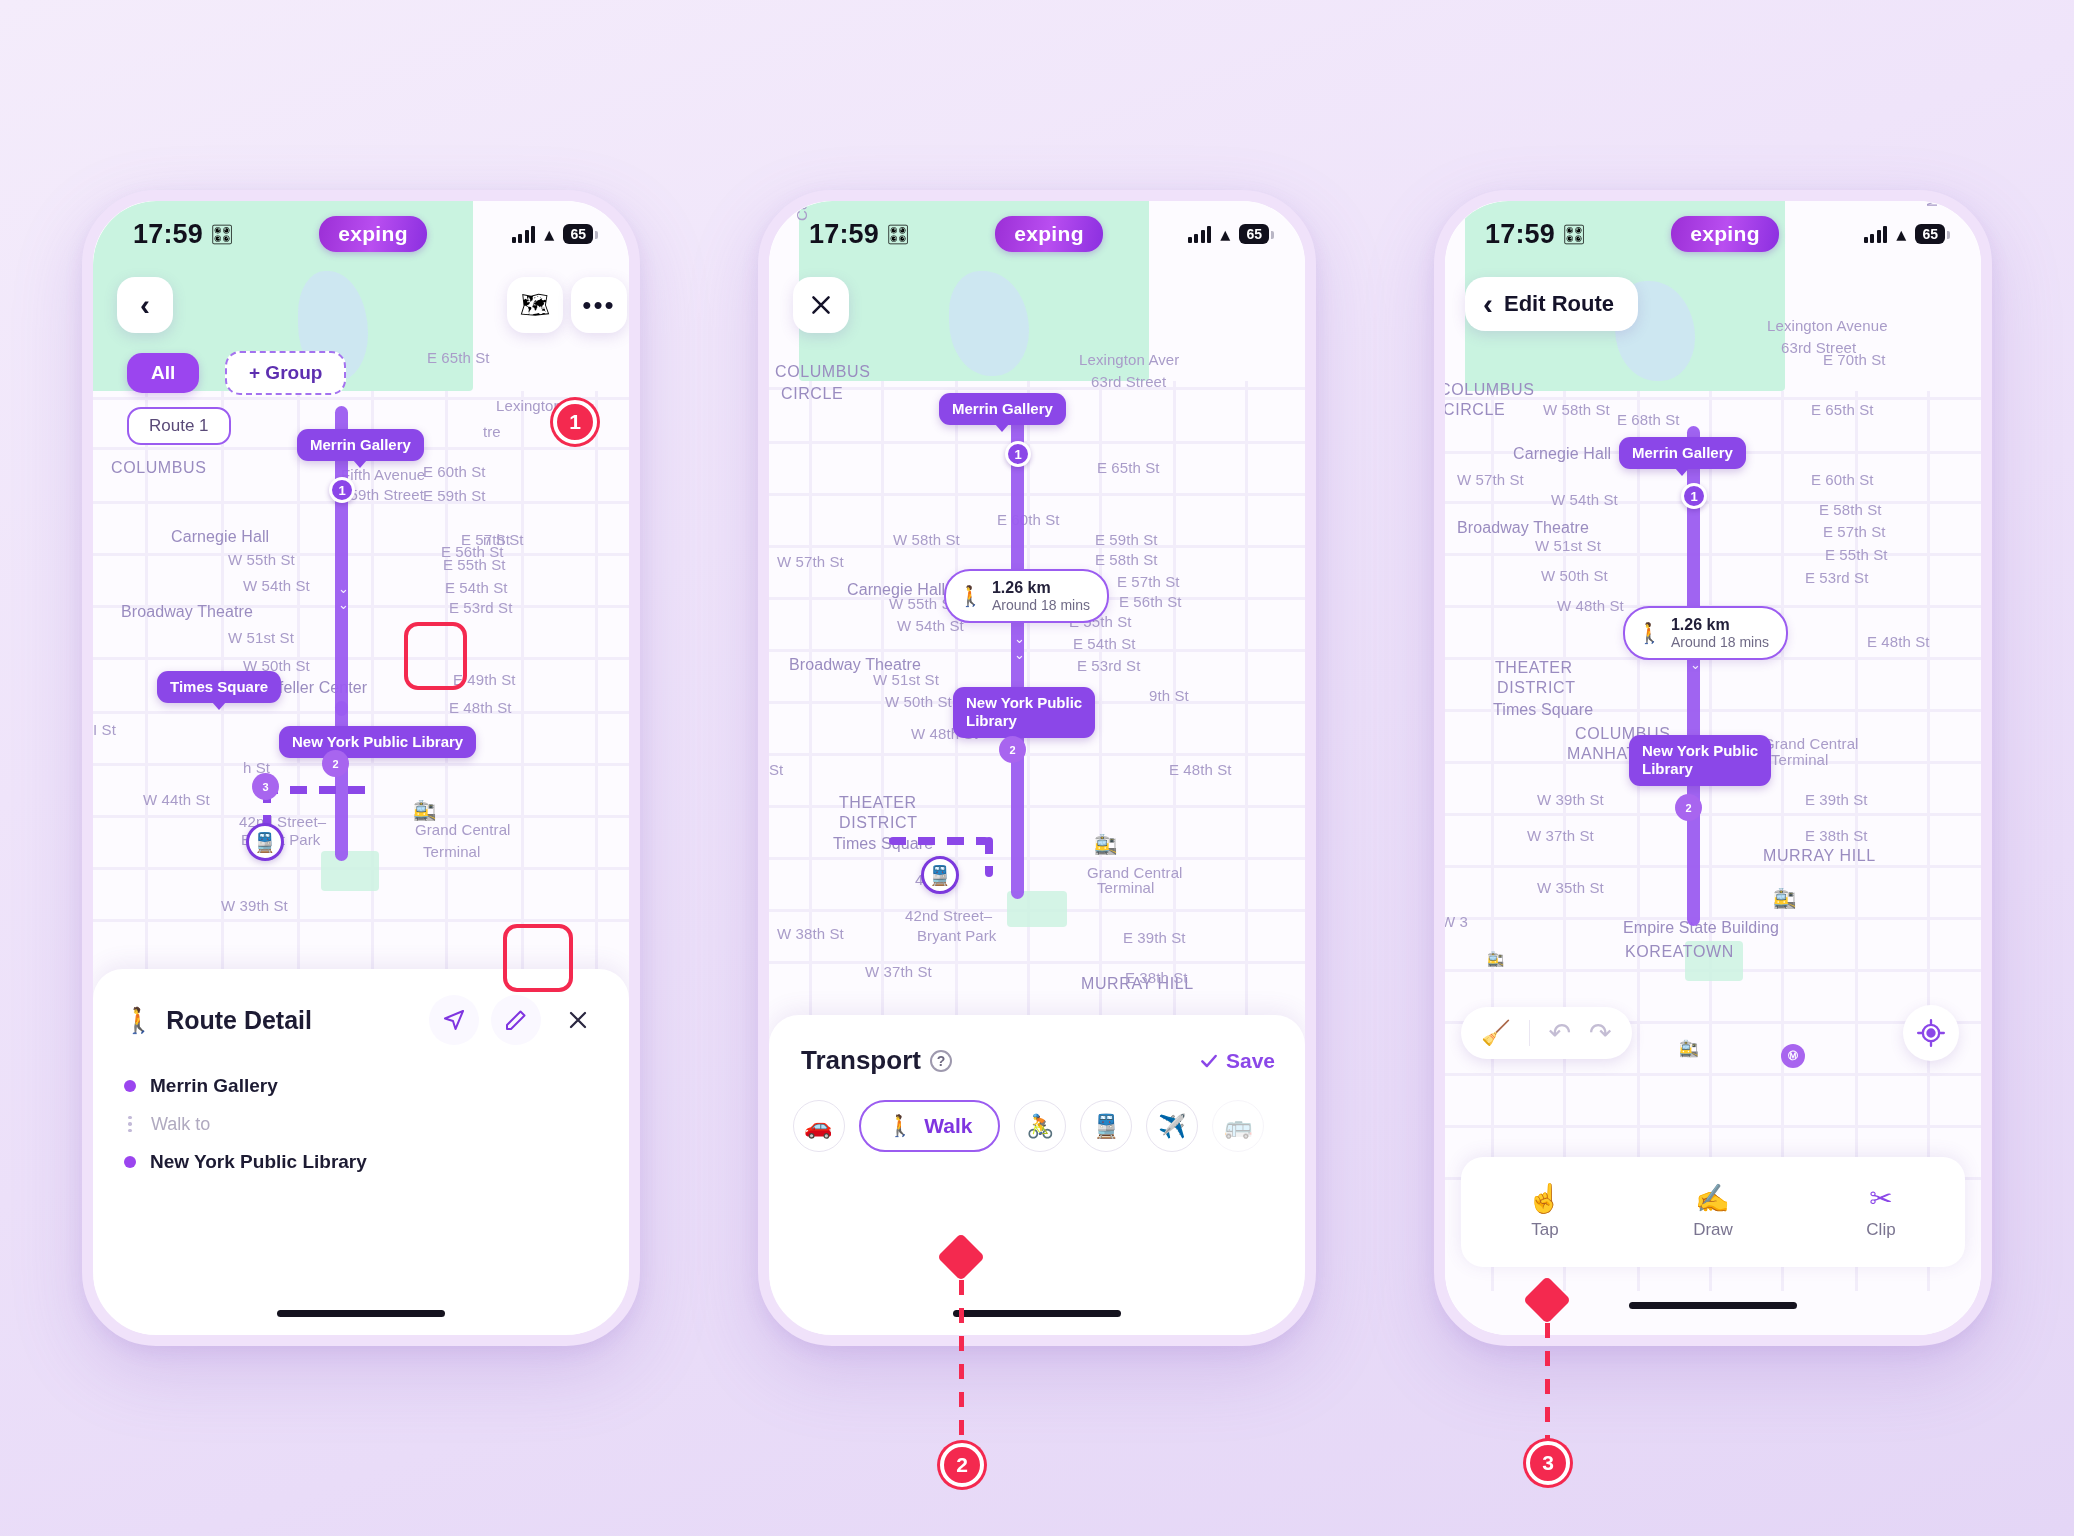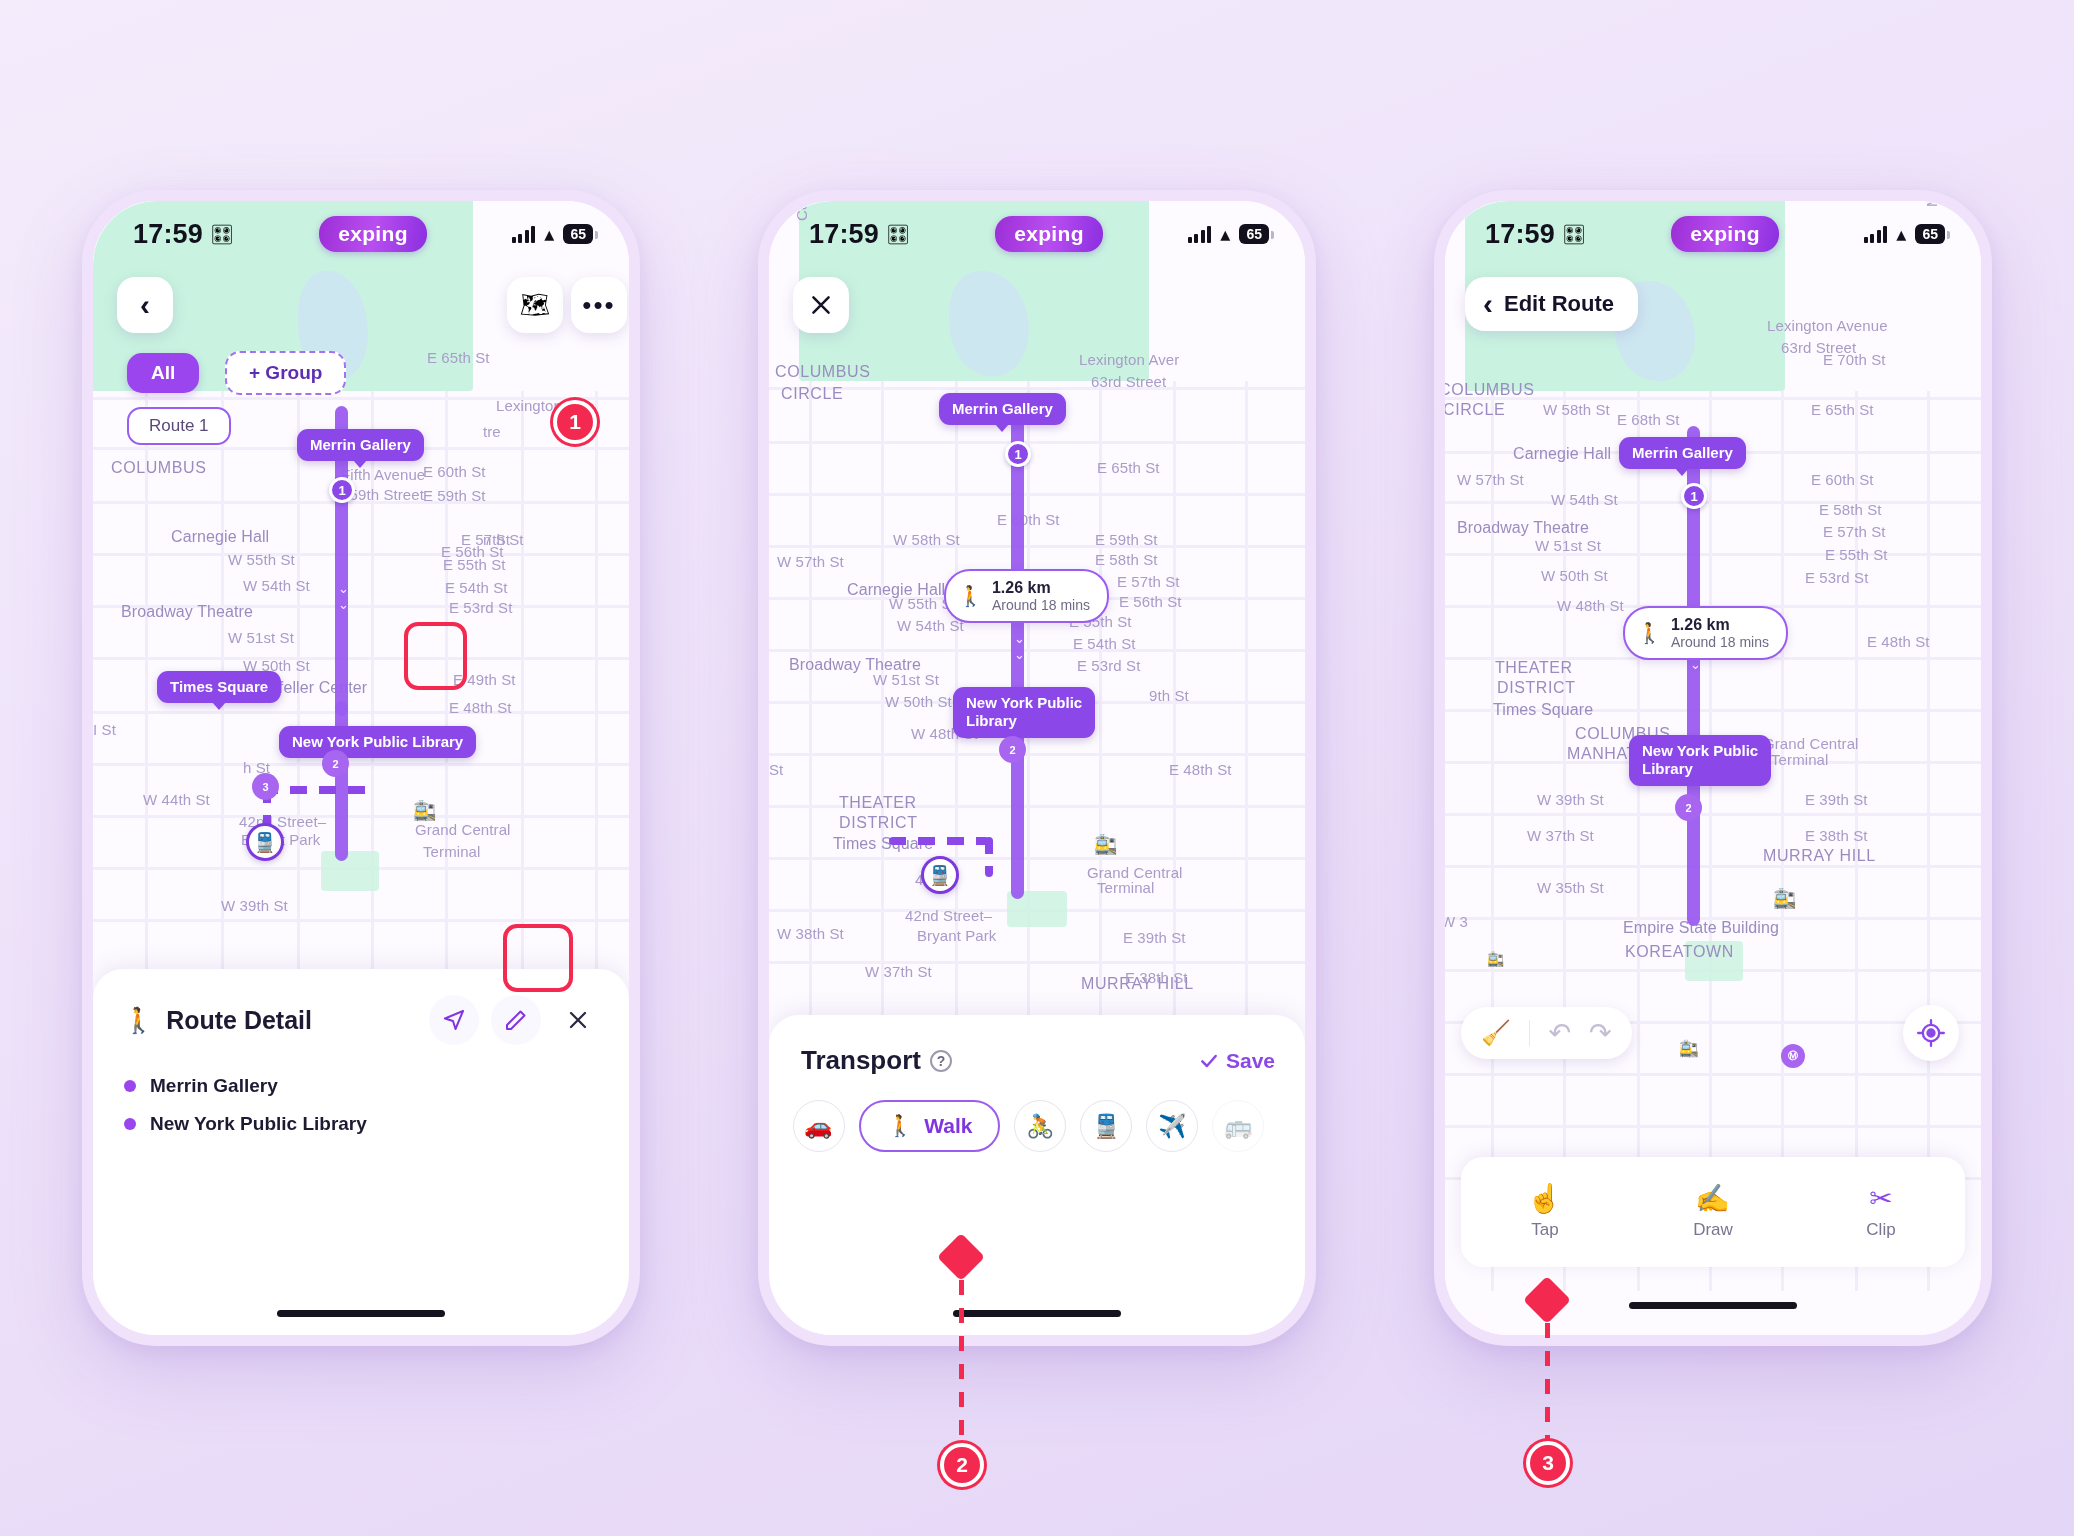--- a/index.html
+++ b/index.html
@@ -366,20 +366,28 @@
             <svg width="24" height="24" viewBox="0 0 24 24" fill="none" stroke="#2a2740" stroke-width="2.2" stroke-linecap="round">
                 <path d="M5 5l14 14M19 5L5 19"></path>
               </svg>
           </span>
         </span>
       </div>
       <div class="steps">
         <div class="step">
           <span class="dot"></span>
           <span class="nm">Merrin Gallery</span>
+        </div>
+        <div class="step mid">
+          <span class="dots3">
+              <i></i>
+              <i></i>
+              <i></i>
+            </span>
+          <span class="nm">Walk to</span>
         </div>
         <div class="step">
           <span class="dot"></span>
           <span class="nm">New York Public Library</span>
         </div>
       </div>
       <div class="sheet-home"></div>
     </div>
   </div>
 </div>

